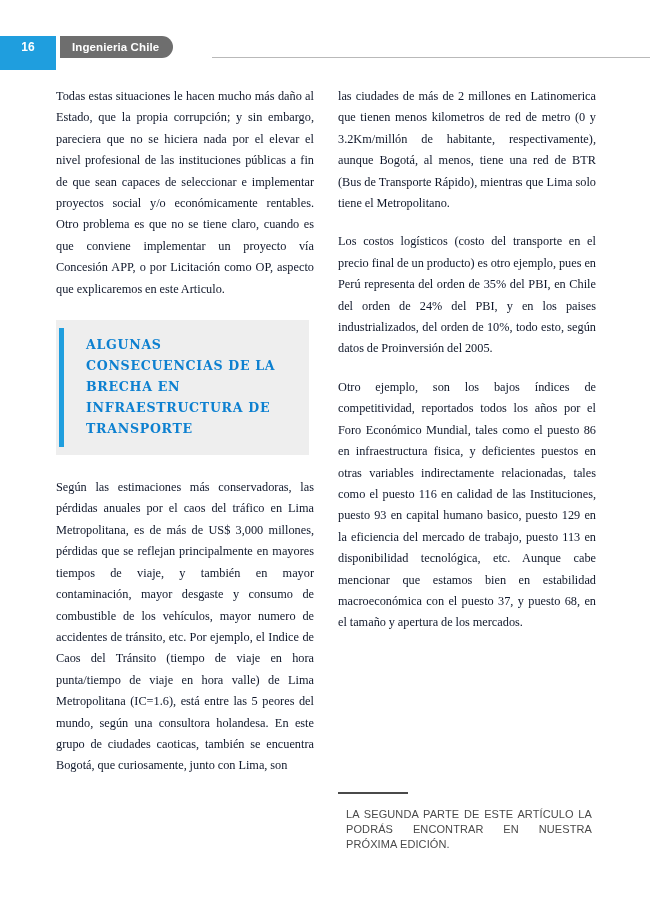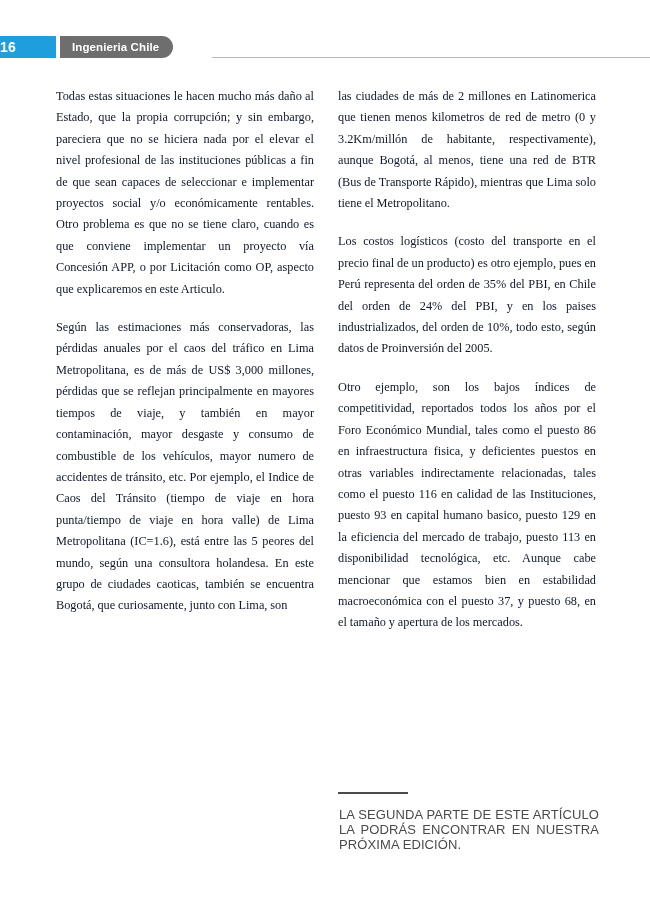--- a/index.html
+++ b/index.html
@@ -22,28 +22,28 @@
     top: 0;
     left: 0;
     width: 650px;
     height: 72px;
   }
   .page-number-badge {
     position: absolute;
     left: 0;
     top: 36px;
     width: 56px;
-    height: 22px;
+    height: 34px;
     background: #1f9ede;
     color: #ffffff;
     font-family: "Liberation Sans", sans-serif;
     font-weight: bold;
-    font-size: 14px;
+    font-size: 12px;
     line-height: 22px;
-    text-align: left;
+    text-align: center;
     letter-spacing: 0.2px;
   }
   .section-tab {
     position: absolute;
     left: 60px;
     top: 36px;
     height: 22px;
     padding: 0 14px 0 12px;
     background: #6e6e6e;
     color: #ffffff;
@@ -140,42 +140,46 @@
     width: 262px;
   }
   .footer-rule {
     width: 70px;
     height: 1.5px;
     background: #4a4a4a;
     margin-bottom: 13px;
   }
   .footer-note {
     font-family: "Liberation Sans", sans-serif;
-    font-size: 13px;
+    font-size: 11px;
     line-height: 15.4px;
     color: #4a4a4a;
     text-align: justify;
     letter-spacing: 0.1px;
-    margin: 1px;
+    margin: 8px;
   }
 </style>
 </head>
 <body>
 
 <div class="page-header">
   <div class="page-number-badge">16</div>
   <div class="section-tab">Ingenieria Chile</div>
   <div class="header-rule"></div>
 </div>
 
 <div class="columns">
 
   <div class="col col-left">
     <p class="body-text">Todas estas situaciones le hacen mucho más daño al Estado, que la propia corrupción; y sin embargo, pareciera que no se hiciera nada por el elevar el nivel profesional de las instituciones públicas a fin de que sean capaces de seleccionar e implementar proyectos social y/o económicamente rentables. Otro problema es que no se tiene claro, cuando es que conviene implementar un proyecto vía Concesión APP, o por Licitación como OP, aspecto que explicaremos en este Articulo.</p>
 
+    <div class="callout">
+      <span class="callout-bar"></span>
+      <h2 class="callout-title">ALGUNAS CONSECUENCIAS DE LA BRECHA EN INFRAESTRUCTURA DE TRANSPORTE</h2>
+    </div>
 
     <p class="body-text">Según las estimaciones más conservadoras, las pérdidas anuales por el caos del tráfico en Lima Metropolitana, es de más de US$ 3,000 millones, pérdidas que se reflejan principalmente en mayores tiempos de viaje, y también en mayor contaminación, mayor desgaste y consumo de combustible de los vehículos, mayor numero de accidentes de tránsito, etc. Por ejemplo, el Indice de Caos del Tránsito (tiempo de viaje en hora punta/tiempo de viaje en hora valle) de Lima Metropolitana (IC=1.6), está entre las 5 peores del mundo, según una consultora holandesa. En este grupo de ciudades caoticas, también se encuentra Bogotá, que curiosamente, junto con Lima, son</p>
   </div>
 
   <div class="col col-right">
     <p class="body-text">las ciudades de más de 2 millones en Latinomerica que tienen menos kilometros de red de metro (0 y 3.2Km/millón de habitante, respectivamente), aunque Bogotá, al menos, tiene una red de BTR (Bus de Transporte Rápido), mientras que Lima solo tiene el Metropolitano.</p>
     <p class="body-text">Los costos logísticos (costo del transporte en el precio final de un producto) es otro ejemplo, pues en Perú representa del orden de 35% del PBI, en Chile del orden de 24% del PBI, y en los paises industrializados, del orden de 10%, todo esto, según datos de Proinversión del 2005.</p>
     <p class="body-text">Otro ejemplo, son los bajos índices de competitividad, reportados todos los años por el Foro Económico Mundial, tales como el puesto 86 en infraestructura fisica, y deficientes puestos en otras variables indirectamente relacionadas, tales como el puesto 116 en calidad de las Instituciones, puesto 93 en capital humano basico, puesto 129 en la eficiencia del mercado de trabajo, puesto 113 en disponibilidad tecnológica, etc. Aunque cabe mencionar que estamos bien en estabilidad macroeconómica con el puesto 37, y puesto 68, en el tamaño y apertura de los mercados.</p>
   </div>
 

